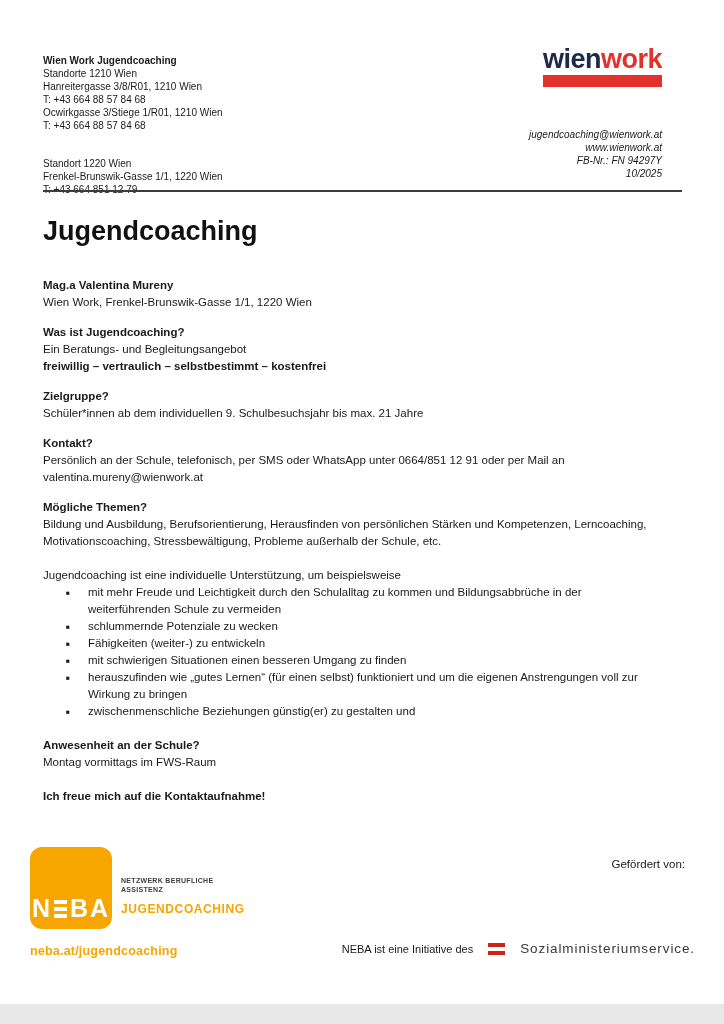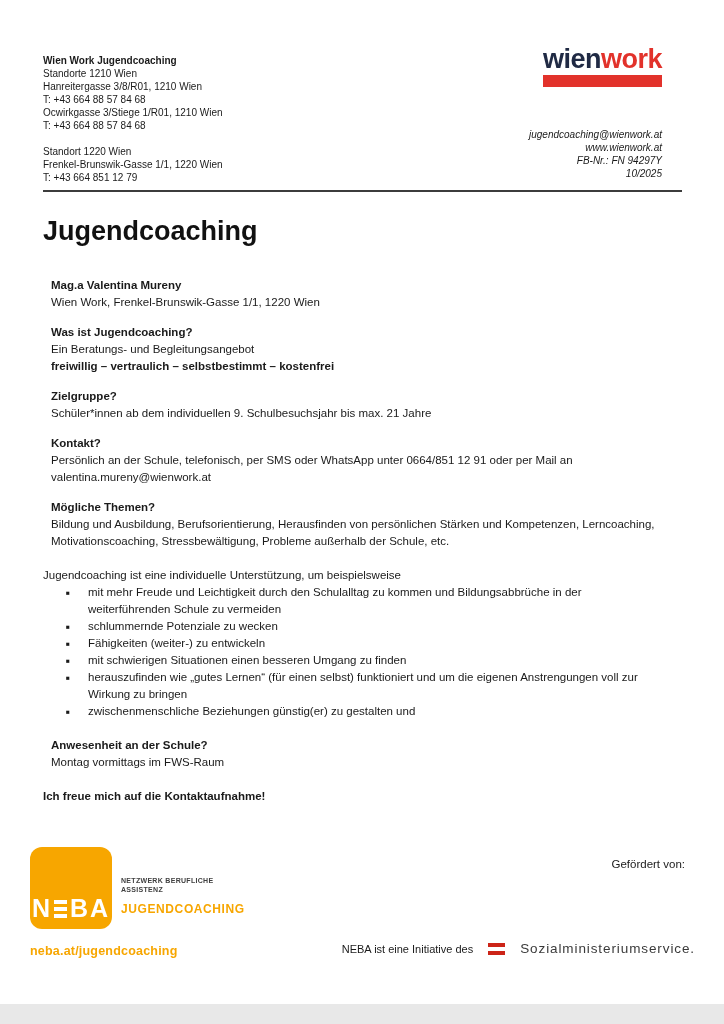--- a/index.html
+++ b/index.html
@@ -3,25 +3,25 @@
 <meta charset="utf-8">
 <style>
   html,body{margin:0;padding:0;background:#e8e8e8;}
   .page{
     position:relative;width:724px;height:1004px;background:#ffffff;
     margin:0 auto;overflow:hidden;
     font-family:"Liberation Sans","DejaVu Sans",sans-serif;
     color:#1a1a1a;
   }
   .b{font-weight:bold;}
-  .block{display:block;margin-left:8px;}
+  .block{display:block;}
 
   
   .hdr-left{position:absolute;left:43px;top:54px;font-size:10px;line-height:13px;}
-  .hdr-left .grp2{margin-top:13px;}
+  .hdr-left .grp2{margin-top:25px;}
   .wienwork{position:absolute;top:46px;right:62px;text-align:left;}
   .wienwork .word{font-size:27px;font-weight:800;letter-spacing:-0.5px;line-height:1;display:block;}
   .wienwork .wien{color:#202a44;}
   .wienwork .work{color:#e2322b;}
   .wienwork .bar{height:12px;background:#e2322b;margin-top:2px;}
   .hdr-right{position:absolute;top:128px;right:62px;text-align:right;font-size:10px;line-height:13px;font-style:italic;}
   .rule{position:absolute;left:43px;right:42px;top:190px;height:2px;background:#3c3c3c;}
 
   
   .title{position:absolute;left:43px;top:217px;margin:0;font-size:27px;font-weight:bold;line-height:1.1;color:#111;}

